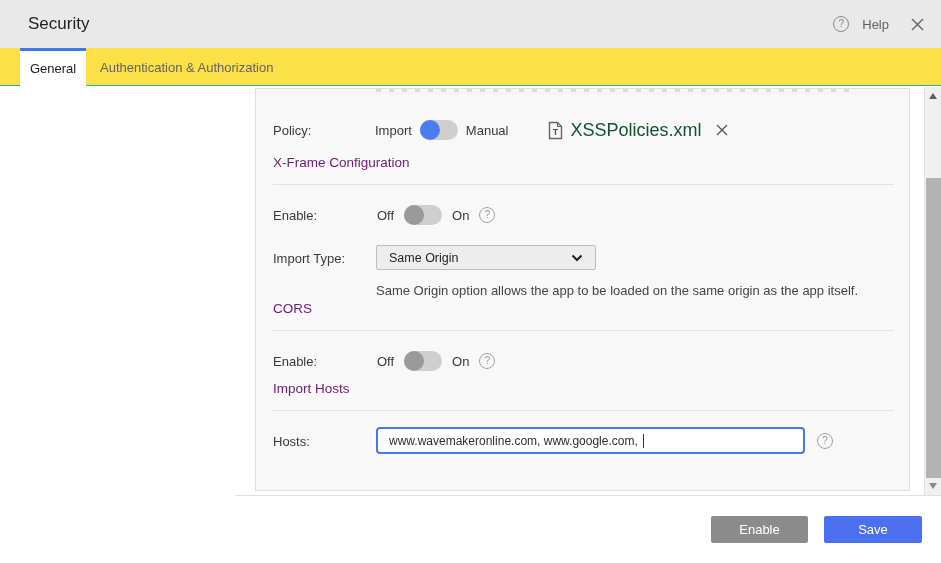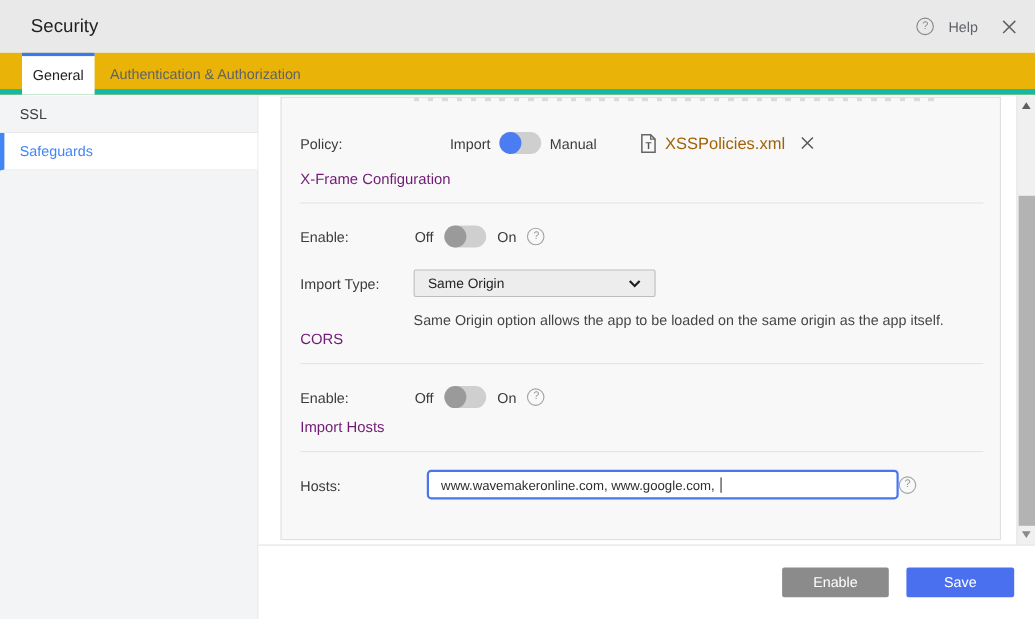--- a/index.html
+++ b/index.html
@@ -9,21 +9,21 @@
 
   
   .header { position:absolute; left:0; top:0; width:941px; height:48px; background:#e9e9e9; }
   .header-title { position:absolute; left:28px; top:0; height:48px; line-height:48px; font-size:17px; font-weight:500; color:#1f1f1f; }
   .header-right { position:absolute; right:16px; top:0; height:48px; display:flex; align-items:center; gap:13px; }
   .qcircle { width:16px; height:16px; border:1px solid #8a8a8a; border-radius:50%; color:#8a8a8a; font-size:10px; line-height:14px; text-align:center; display:inline-block; }
   .help-text { font-size:13px; color:#5f6368; }
   .close-x { margin-left:8px; cursor:pointer; display:flex; align-items:center; }
 
   
-  .tabbar { position:absolute; left:0; top:48px; width:941px; height:38px; background:#eab308; border-bottom:5px solid #14b8a6;padding-left:16px; }
+  .tabbar { position:absolute; left:0; top:48px; width:941px; height:38px; background:#fde047; border-bottom:1px solid #14b8a6;padding-left:16px; }
   .tab { position:absolute; top:0; height:38px; font-size:13px; display:flex; align-items:center; justify-content:center; cursor:pointer; }
   .tab-active { left:20px; width:66px; background:#fff; border-top:3px solid #3b78e8; color:#202124; }
   .tab-inactive { left:86px; padding:0 14px; color:#5f6368; }
 
   
   .sidebar { position:absolute; left:0; top:87px; width:235px; height:476px; background:#f3f4f6; border-right:1px solid #e3e4e6; }
   .side-item { position:relative; height:34px; display:flex; align-items:center; padding-left:18px; font-size:13px; color:#3c4043; border-bottom:1px solid #e8e9eb; cursor:pointer; }
   .side-item.selected { background:#fff; color:#4285f4; padding-left:14px; border-left:4px solid #4285f4; }
 
   
@@ -39,33 +39,33 @@
   .row { position:absolute; display:flex; align-items:center; }
   .opt-label { font-size:13px; color:#3b3b3b; }
 
   .toggle { position:relative; width:38px; height:20px; border-radius:10px; background:#cfcfcf; cursor:pointer; flex:none; }
   .toggle .knob { position:absolute; top:0; width:20px; height:20px; border-radius:50%; }
   .toggle.state-left .knob { left:0; }
   .toggle.blue .knob { background:#4c7cf2; }
   .toggle.gray .knob { background:#9a9a9a; }
 
   .file-chip { display:flex; align-items:center; margin-left:32px; gap:7px; }
-  .file-link { font-size:15px; color:#a16207; cursor:pointer; }
+  .file-link { font-size:18px; color:#14532d; cursor:pointer; }
   .remove-x { margin-left:6px; cursor:pointer; display:flex; align-items:center; }
 
   .help-q { width:16px; height:16px; border:1px solid #a3a3a3; border-radius:50%; color:#979797; font-size:10px; line-height:14px; text-align:center; flex:none; cursor:pointer; }
 
   .select-box { position:absolute; left:120px; width:220px; height:25px; background:#ededed; border:1px solid #bdbdbd; border-radius:2px;
      display:flex; align-items:center; padding:0 12px; font-size:12.5px; color:#1f1f1f; cursor:pointer; }
   .select-box .chev { margin-left:auto; display:flex; align-items:center; }
 
   .desc { position:absolute; left:120px; font-size:13px; color:#454545; }
 
   .hosts-field { position:absolute; left:120px; width:429px; height:27px; background:#fff; border:2px solid #4776ee; border-radius:4px;
-     display:flex; align-items:center; padding:0 11px; font-size:12px; color:#2f2f2f; cursor:text;margin-left:12px; }
+     display:flex; align-items:center; padding:0 11px; font-size:12px; color:#2f2f2f; cursor:text; }
   .caret { display:inline-block; width:1px; height:14px; background:#333; margin-left:2px; }
 
   
   .scrollbar { position:absolute; left:924px; top:87px; width:17px; height:408px; background:#f0f0f0; border-left:1px solid #e4e4e4; }
   .sb-arrow { position:absolute; left:4px; width:0; height:0; border-left:4.5px solid transparent; border-right:4.5px solid transparent; cursor:pointer; }
   .sb-up { top:6px; border-bottom:6px solid #5f5f5f; }
   .sb-down { bottom:6px; border-top:6px solid #8a8a8a; }
   .sb-thumb { position:absolute; left:1px; top:91px; width:15px; height:300px; background:#b3b3b3; cursor:grab; }
 
   
@@ -96,37 +96,29 @@
 
   <div class="tabbar">
     <div class="tab tab-active">
       <span>General</span>
     </div>
     <div class="tab tab-inactive">
       <span>Authentication &amp; Authorization</span>
     </div>
   </div>
 
-  <div class="sidebar">
-    <div class="side-item">
-      <span>SSL</span>
-    </div>
-    <div class="side-item selected">
-      <span>Safeguards</span>
-    </div>
-  </div>
 
   <div class="content-bg"></div>
 
   <div class="panel">
 
     <div class="clipped-remnant"></div>
 
     <div class="flabel" style="top:34px;">Policy:</div>
-    <div class="row" style="left:119px; top:30px; height:22px; gap:8px;margin-left:34px;">
+    <div class="row" style="left:119px; top:30px; height:22px; gap:8px;">
       <span class="opt-label">Import</span>
       <span class="toggle blue state-left">
           <span class="knob"></span>
         </span>
       <span class="opt-label">Manual</span>
       <span class="file-chip">
         <svg width="15" height="19" viewBox="0 0 15 19">
           <path d="M1.5 1.5 h8 l4 4 v12 h-12 z" fill="none" stroke="#666" stroke-width="1.4"></path>
           <path d="M9.5 1.5 v4 h4" fill="none" stroke="#666" stroke-width="1.2"></path>
           <text x="7.5" y="14" font-size="9" font-weight="bold" fill="#555" text-anchor="middle" font-family="Liberation Sans, sans-serif">T</text>

